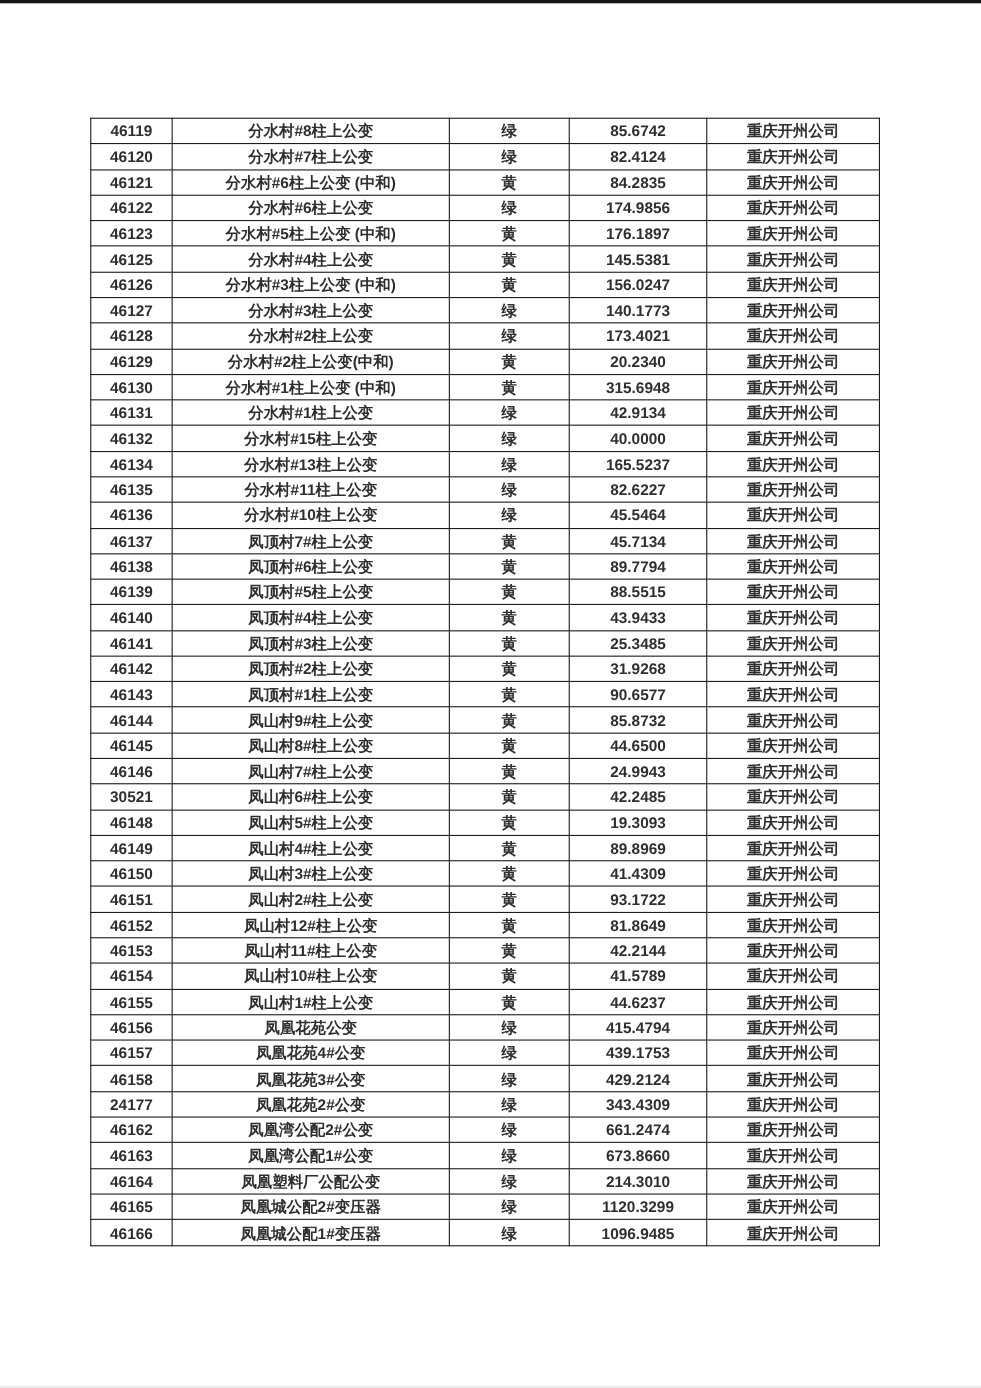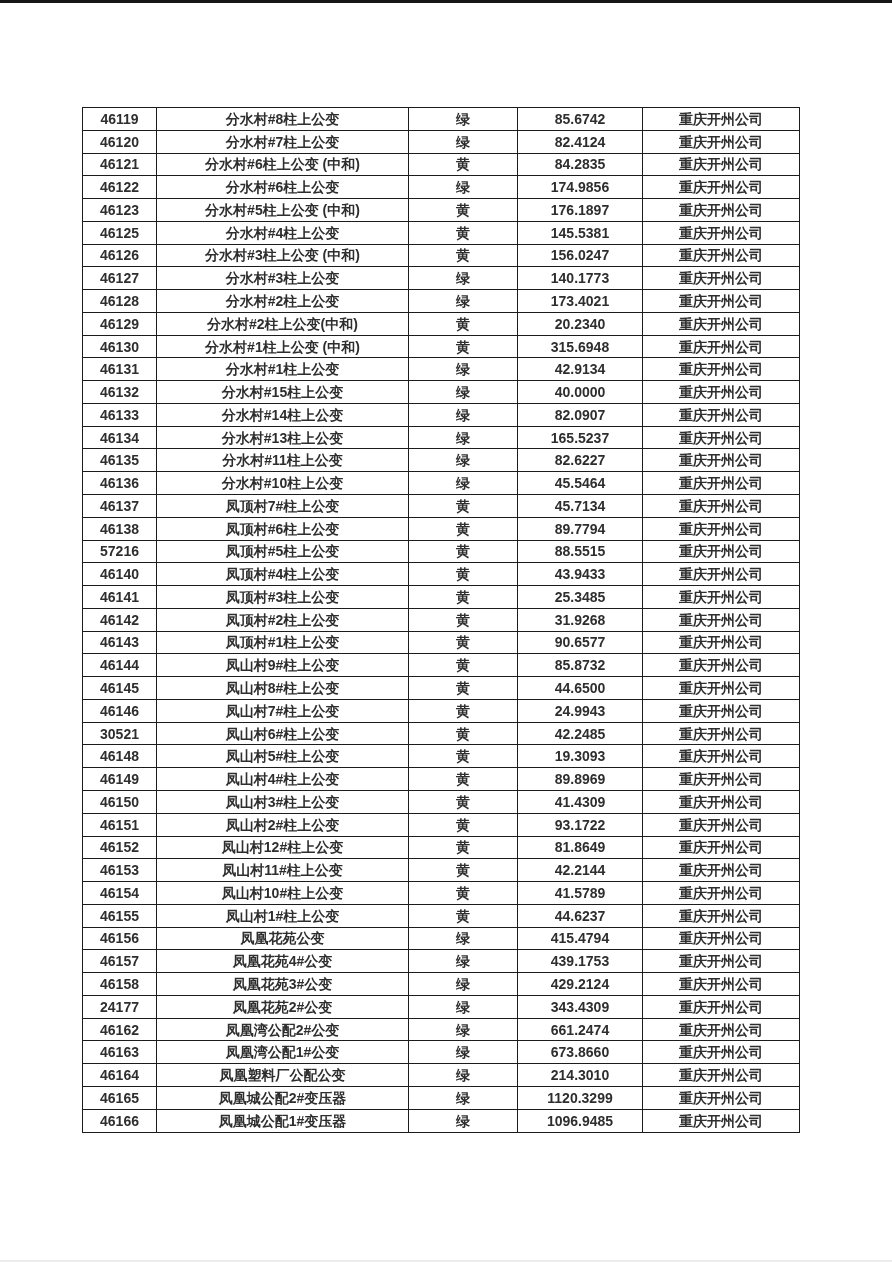--- a/index.html
+++ b/index.html
@@ -155,27 +155,20 @@
     <td>重庆开州公司</td>
   </tr>
       <tr>
     <td>46132</td>
     <td>分水村#15柱上公变</td>
     <td>绿</td>
     <td>40.0000</td>
     <td>重庆开州公司</td>
   </tr>
       <tr>
-    <td>46133</td>
-    <td>分水村#14柱上公变</td>
-    <td>绿</td>
-    <td>82.0907</td>
-    <td>重庆开州公司</td>
-  </tr>
-      <tr>
     <td>46134</td>
     <td>分水村#13柱上公变</td>
     <td>绿</td>
     <td>165.5237</td>
     <td>重庆开州公司</td>
   </tr>
       <tr>
     <td>46135</td>
     <td>分水村#11柱上公变</td>
     <td>绿</td>
@@ -197,21 +190,21 @@
     <td>重庆开州公司</td>
   </tr>
       <tr>
     <td>46138</td>
     <td>凤顶村#6柱上公变</td>
     <td>黄</td>
     <td>89.7794</td>
     <td>重庆开州公司</td>
   </tr>
       <tr>
-    <td>57216</td>
+    <td>46139</td>
     <td>凤顶村#5柱上公变</td>
     <td>黄</td>
     <td>88.5515</td>
     <td>重庆开州公司</td>
   </tr>
       <tr>
     <td>46140</td>
     <td>凤顶村#4柱上公变</td>
     <td>黄</td>
     <td>43.9433</td>

